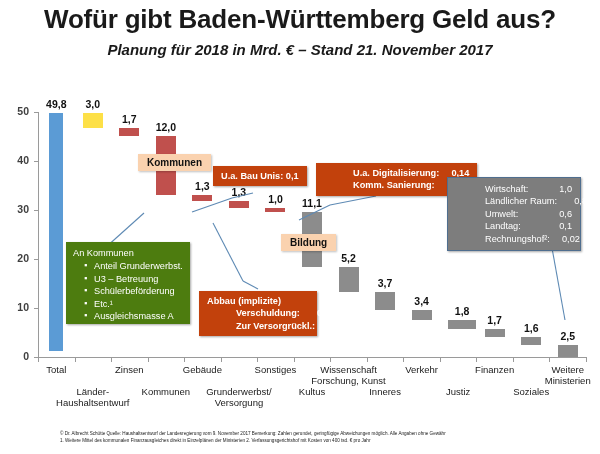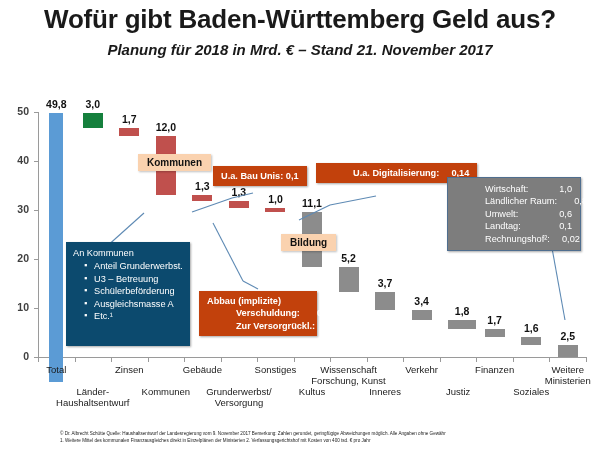--- a/index.html
+++ b/index.html
@@ -48,21 +48,21 @@
     position:absolute;text-align:center;font-size:9.5px;color:#1a1a1a;
     line-height:11px;white-space:nowrap;
   }
 
   
   .callout{
     position:absolute;box-sizing:border-box;
     font-size:9.2px;line-height:12.4px;
     box-shadow:1px 1px 2px rgba(0,0,0,.35);
   }
-  .callout.blue{background:#0c4a6e;color:#fff;padding:5px 7px 24px 7px;}
+  .callout.blue{background:#4d7c0f;color:#fff;padding:5px 7px 2px 7px;}
   .callout.blue .hd{font-weight:400;margin-bottom:1px;}
   .callout.blue ul{margin:0;padding:0 0 0 12px;list-style:none;}
   .callout.blue li{position:relative;padding-left:9px;}
   .callout.blue li:before{
     content:"\25AA";position:absolute;left:-1px;top:-1px;font-size:9px;color:#fff;
   }
   .callout.red{background:#c2410c;color:#fff;padding:4px 8px;font-weight:700;}
   .callout.gray{background:#7D7D7D;color:#fff;padding:5px 8px;border:1px solid #4f6e8f;}
   .callout .row{display:flex;justify-content:space-between;white-space:nowrap;padding-left:29px;}
   .callout .row .k{padding-right:8px;}
@@ -136,24 +136,24 @@
       <div class="xtick" style="left: 366.8px; top: 357px;"></div>
       <div class="xtick" style="left: 403.333px; top: 357px;"></div>
       <div class="xtick" style="left: 439.867px; top: 357px;"></div>
       <div class="xtick" style="left: 476.4px; top: 357px;"></div>
       <div class="xtick" style="left: 512.933px; top: 357px;"></div>
       <div class="xtick" style="left: 549.467px; top: 357px;"></div>
       <div class="xtick" style="left: 586px; top: 357px;"></div>
     </div>
 
   <div id="bars">
-      <div class="bar" style="left: 49.2667px; top: 112.98px; width: 14px; height: 269px; background: rgb(91, 155, 213);">
+      <div class="bar" style="left: 49.2667px; top: 112.98px; width: 14px; height: 238px; background: rgb(91, 155, 213);">
         <div class="val">49,8</div>
       </div>
-      <div class="bar" style="left: 82.8px; top: 112.98px; width: 20px; height: 14.7px; background: #15803d;">
+      <div class="bar" style="left: 82.8px; top: 112.98px; width: 20px; height: 14.7px; background: #fde047;">
         <div class="val">3,0</div>
       </div>
       <div class="bar" style="left: 119.333px; top: 127.68px; width: 20px; height: 8.33px; background: rgb(192, 80, 77);">
         <div class="val">1,7</div>
       </div>
       <div class="bar" style="left: 155.867px; top: 136.01px; width: 20px; height: 58.8px; background: rgb(192, 80, 77);">
         <div class="val">12,0</div>
       </div>
       <div class="bar" style="left: 192.4px; top: 194.81px; width: 20px; height: 6.37px; background: rgb(192, 80, 77);">
         <div class="val">1,3</div>
@@ -233,33 +233,37 @@
     <line x1="497" y1="248" x2="552" y2="248"></line>
     <line x1="552" y1="248" x2="565" y2="320"></line>
   </svg>
 
   <div class="callout blue" style="left:66px;top:242px;width:124px;">
     <div class="hd">An Kommunen</div>
     <ul>
       <li>Anteil Grunderwerbst.</li>
       <li>U3 – Betreuung</li>
       <li>Schülerbeförderung</li>
+      <li>Etc.¹</li>
       <li>Ausgleichsmasse A</li>
-      <li>Etc.¹</li>
     </ul>
   </div>
 
   <div class="callout red" style="left:213px;top:166px;">
     <span>U.a. Bau Unis: 0,1</span>
   </div>
 
   <div class="callout red" style="left:316px;top:163px;">
     <div class="row">
       <span class="k">U.a. Digitalisierung:</span>
       <span class="v">0,14</span>
+    </div>
+    <div class="row">
+      <span class="k">Komm. Sanierung:</span>
+      <span class="v">0,13</span>
     </div>
   </div>
 
   <div class="callout red" style="left:199px;top:291px;width:118px;">
     <div>Abbau (implizite)</div>
     <div class="row">
       <span class="k">Verschuldung:</span>
       <span class="v">0,7</span>
     </div>
     <div class="row">

